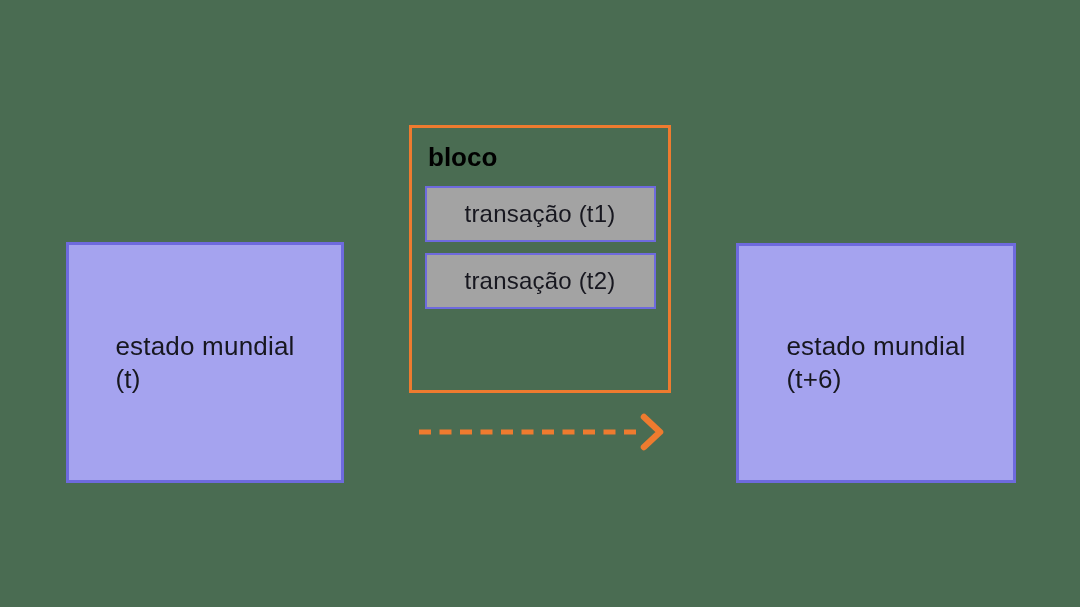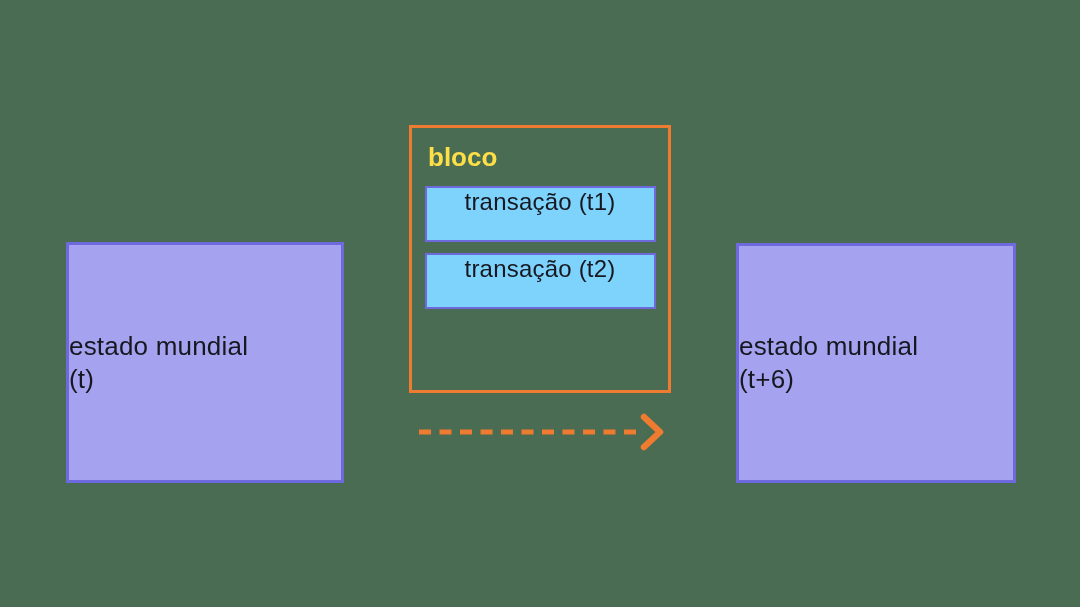--- a/index.html
+++ b/index.html
@@ -17,21 +17,21 @@
   }
 
   
   .state-box {
     position: absolute;
     box-sizing: border-box;
     background: #a5a3ef;
     border: 3px solid #6e6add;
     display: flex;
     align-items: center;
-    justify-content: flex-start;
+    justify-content: center;
   }
   .state-box.left  { left: 66px;  top: 242px; width: 278px; height: 241px; }
   .state-box.right { left: 736px; top: 243px; width: 280px; height: 240px; }
   .state-label {
     font-size: 26px;
     line-height: 33px;
     text-align: left;
     letter-spacing: 0.2px;
   }
 
@@ -40,35 +40,35 @@
     position: absolute;
     left: 409px;
     top: 125px;
     width: 262px;
     height: 268px;
     box-sizing: border-box;
     border: 3px solid #ee7b2f;
     padding: 15px 12px 0 12px;
   }
   .block-title {
-    color: #fde047;
+    color: #000000;
     font-size: 26px;
     font-weight: 700;
     line-height: 28px;
     margin: 0 4px 15px 4px;
   }
   .tx-box {
     box-sizing: border-box;
     width: 231px;
     height: 56px;
     margin: 0 auto 11px auto;
-    background: #7dd3fc;
+    background: #a3a3a3;
     border: 2px solid #6e6add;
     display: flex;
-    align-items: flex-start;
+    align-items: center;
     justify-content: center;
   }
   .tx-label {
     font-size: 24px;
     letter-spacing: 0.2px;
   }
 
   
   .arrow-wrap {
     position: absolute;

